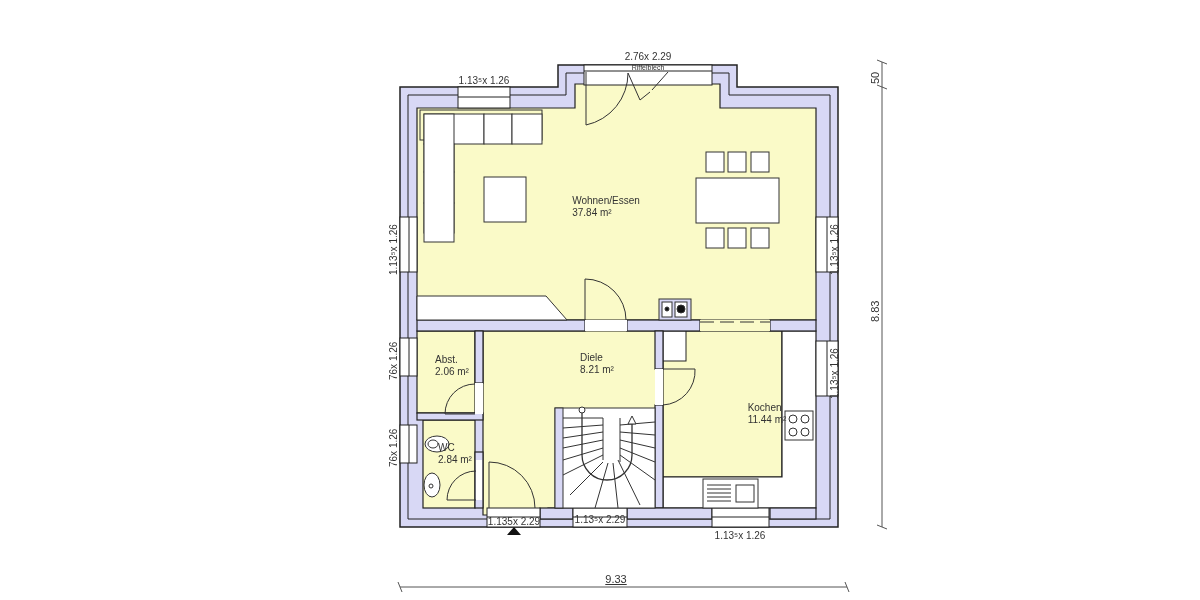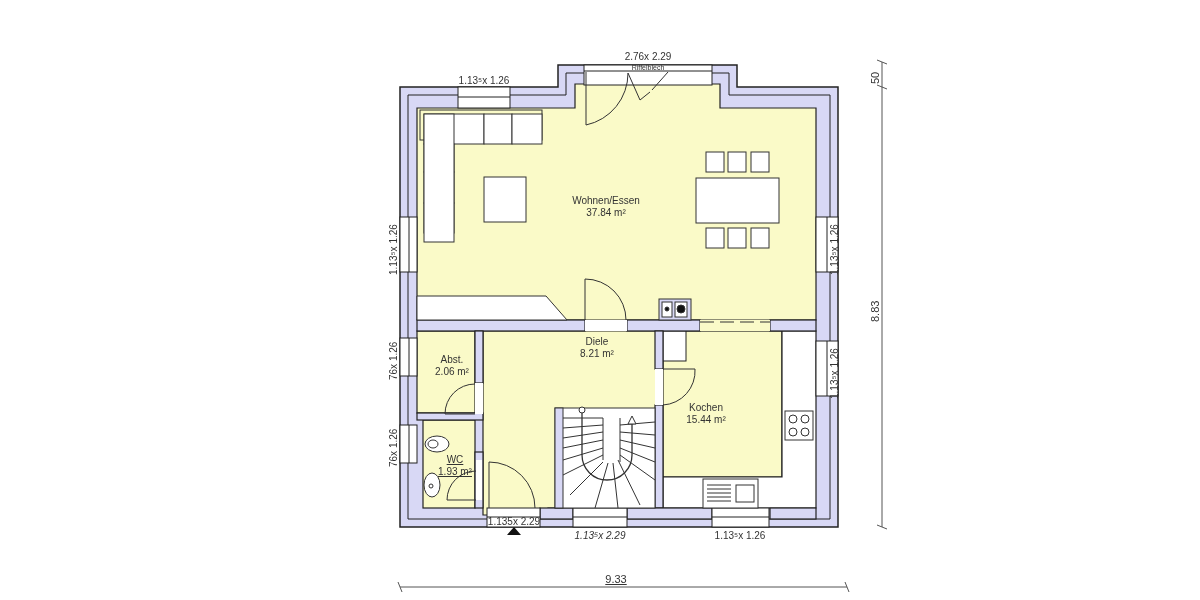--- a/index.html
+++ b/index.html
@@ -1,20 +1,20 @@
 <!DOCTYPE html>
 <html><head>
 <meta charset="utf-8">
 <style>
   html, body { margin: 0; padding: 0; background: #ffffff; }
   body { width: 1200px; height: 600px; overflow: hidden; position: relative; font-family: "Liberation Sans", sans-serif; }
   #plan { position: absolute; left: 0; top: 0; width: 1200px; height: 600px; }
   .lbl { position: absolute; font-size: 10px; color: #333; white-space: nowrap; line-height: 11px; }
   .lbl-c { text-align: left; transform: translateX(-50%); }
-  .room-name { position: absolute; font-size: 10px; color: #333; text-align: center; transform: translateX(-50%); line-height: 12px; white-space: nowrap; }
+  .room-name { position: absolute; font-size: 10px; color: #333; transform: translateX(-50%); line-height: 12px; white-space: nowrap; }
   .vlbl { position: absolute; font-size: 10px; color: #333; white-space: nowrap; transform-origin: 0 0; transform: rotate(-90deg); line-height: 11px; }
   .small { font-size: 7px; }
   .dim { font-size: 11px; }
 </style>
 </head>
 <body>
 
 <svg id="plan" viewBox="0 0 1200 600" xmlns="http://www.w3.org/2000/svg">
 
   <g>
@@ -174,42 +174,42 @@
 </svg>
 
 <div class="lbl lbl-c" style="left:484px;top:75px;">1.13⁵x 1.26</div>
 <div class="lbl lbl-c" style="left:648px;top:51px;">2.76x 2.29</div>
 <div class="lbl lbl-c small" style="left:648px;top:62px;">Riffelblech</div>
 
 <div class="room-name" style="left:606px;top:195px;">
   <div>Wohnen/Essen</div>
   <div>37.84 m²</div>
 </div>
-<div class="room-name" style="left:597px;top:336px;">
+<div class="room-name" style="left:597px;top:352px;">
   <div>Diele</div>
   <div>8.21 m²</div>
 </div>
-<div class="room-name" style="left:706px;top:402px;">
+<div class="room-name" style="left:767px;top:402px;">
   <div>Kochen</div>
-  <div>15.44 m²</div>
+  <div>11.44 m²</div>
 </div>
 <div class="room-name" style="left:452px;top:354px;">
   <div>Abst.</div>
   <div>2.06 m²</div>
 </div>
-<div class="room-name" style="left:455px;top:454px;text-decoration:underline;">
+<div class="room-name" style="left:455px;top:442px;">
   <div>WC</div>
-  <div>1.93 m²</div>
+  <div>2.84 m²</div>
 </div>
 
 <div class="vlbl" style="left:388px;top:275px;">1.13⁵x 1.26</div>
 <div class="vlbl" style="left:388px;top:380px;">76x 1.26</div>
 <div class="vlbl" style="left:388px;top:467px;">76x 1.26</div>
 <div class="vlbl" style="left:829px;top:275px;">1.13⁵x 1.26</div>
 <div class="vlbl" style="left:829px;top:399px;">1.13⁵x 1.26</div>
 
 <div class="lbl lbl-c" style="left:514px;top:516px;">1.135x 2.29</div>
-<div class="lbl lbl-c" style="left:600px;top:530px;font-style:italic;">1.13⁵x 2.29</div>
+<div class="lbl lbl-c" style="left:600px;top:514px;">1.13⁵x 2.29</div>
 <div class="lbl lbl-c" style="left:740px;top:530px;">1.13⁵x 1.26</div>
 
 <div class="lbl lbl-c dim" style="left:616px;top:574px;text-decoration:underline;">9.33</div>
 <div class="vlbl dim" style="left:870px;top:322px;">8.83</div>
 <div class="vlbl dim" style="left:870px;top:84px;">50</div>
 
 </body></html>

